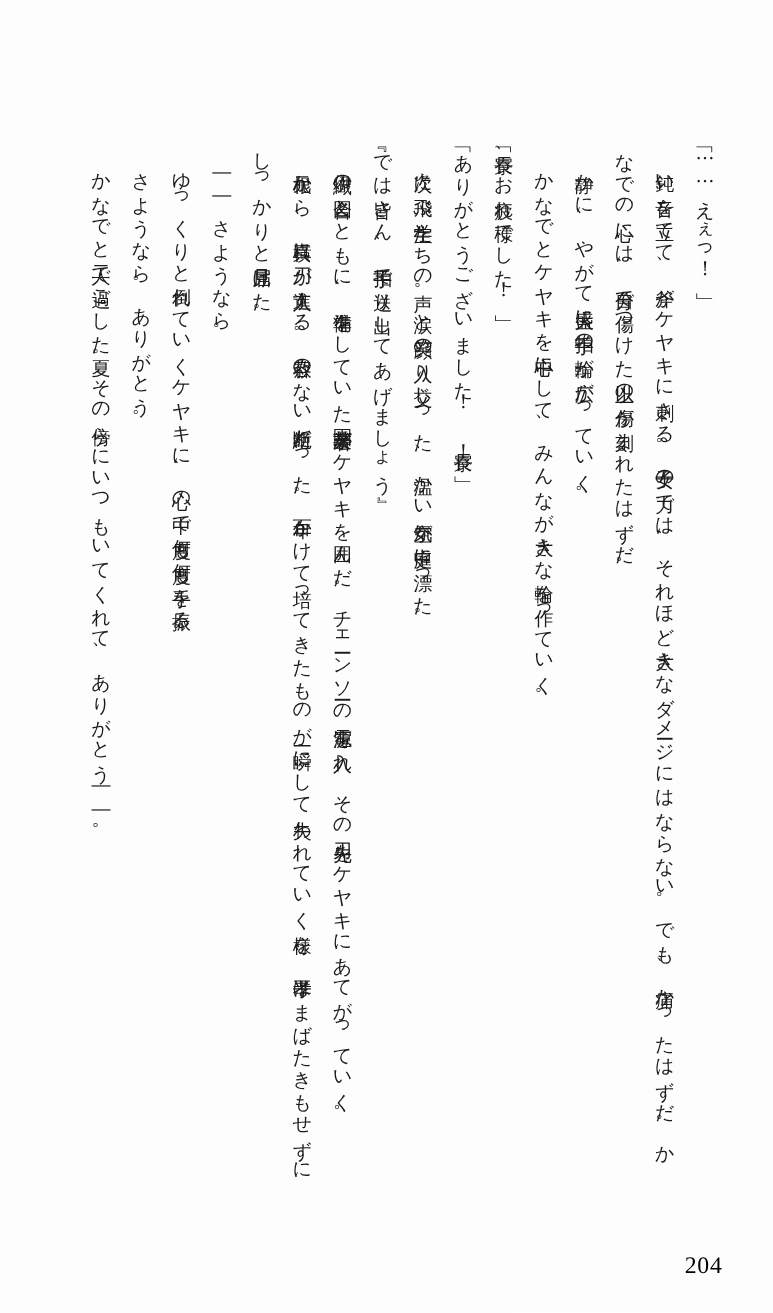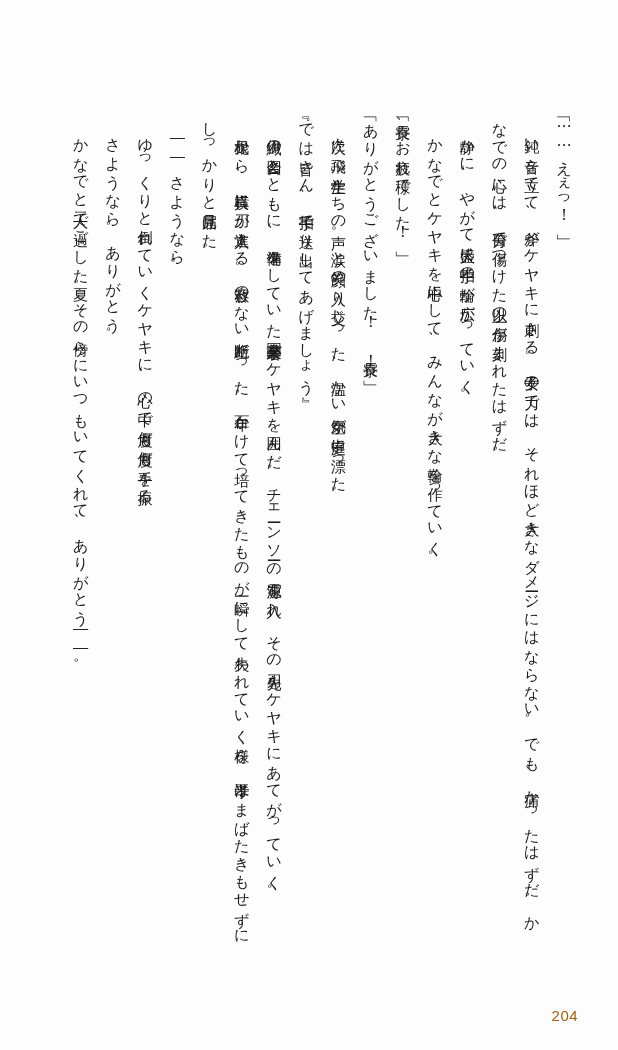--- a/index.html
+++ b/index.html
@@ -44,23 +44,23 @@
   .para {
     margin: 0;
     padding: 0;
     text-indent: 0;
   }
 
   .page-number {
     position: absolute;
     right: 40px;
     bottom: 26px;
-    font-size: 15px;
-    font-family: Liberation Sans, sans-serif;
-    color: #a16207;
+    font-size: 19px;
+    font-family: Liberation Serif, serif;
+    color: #000000;
     letter-spacing: 0.03em;
   }
 </style>
 </head>
 <body>
 
 <div class="page">
 
   <div class="text-block">
     <p class="para">「……えぇっ!」</p>

